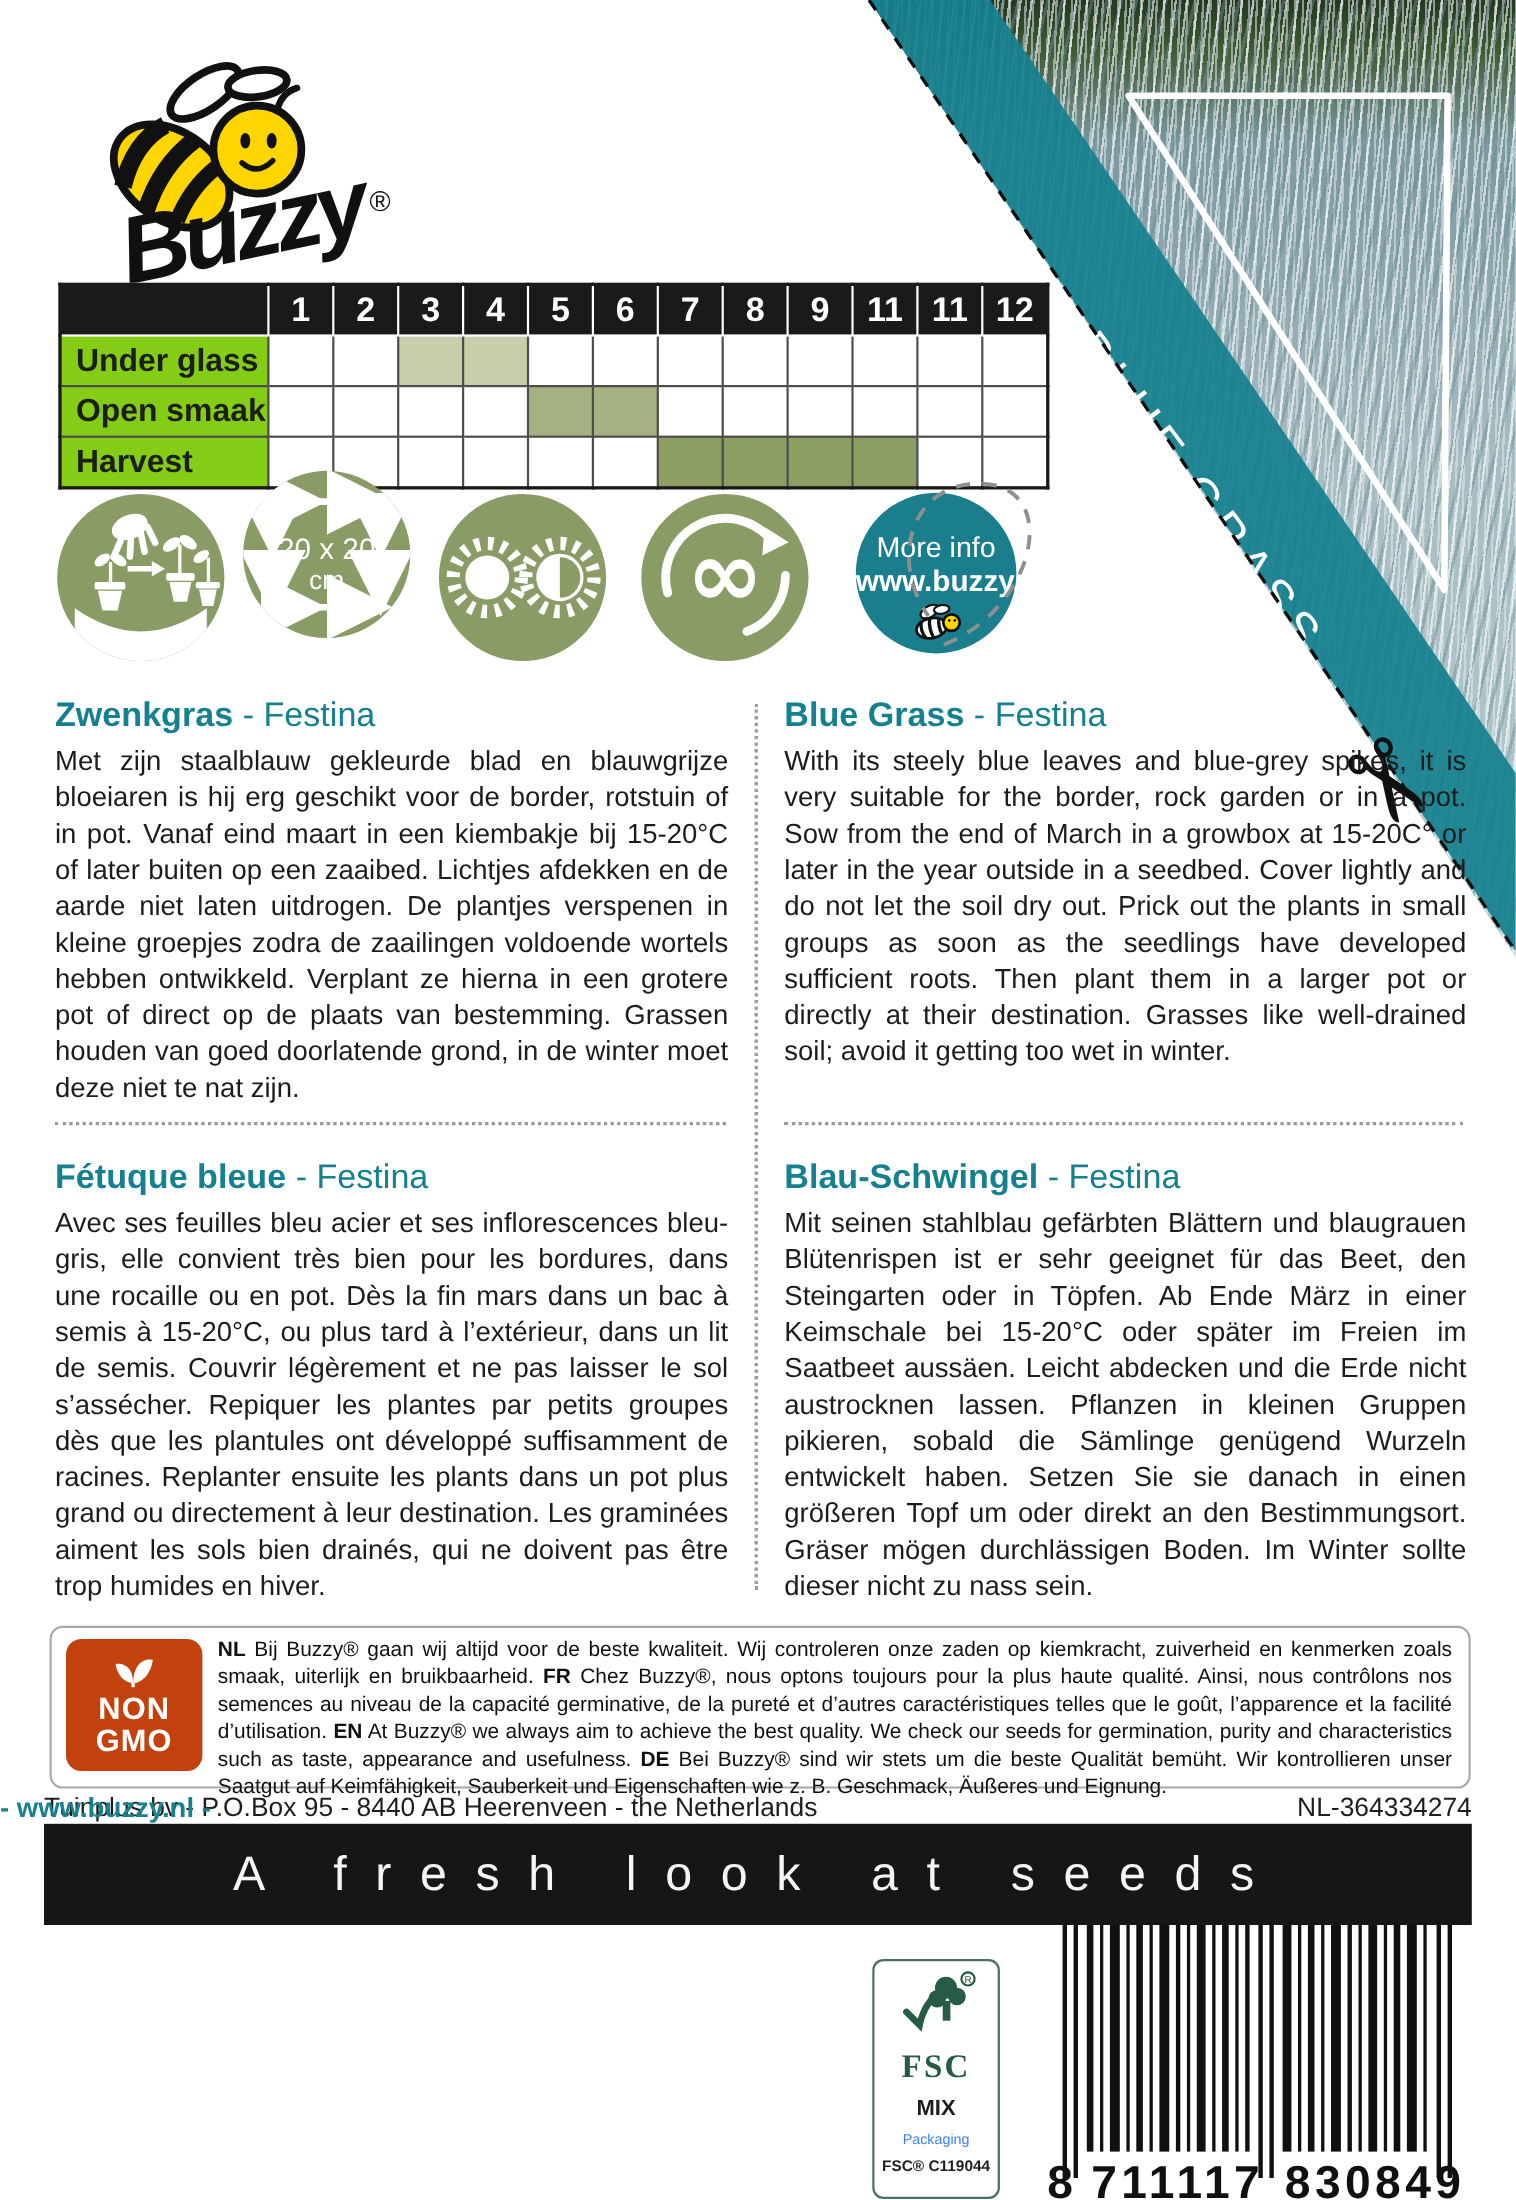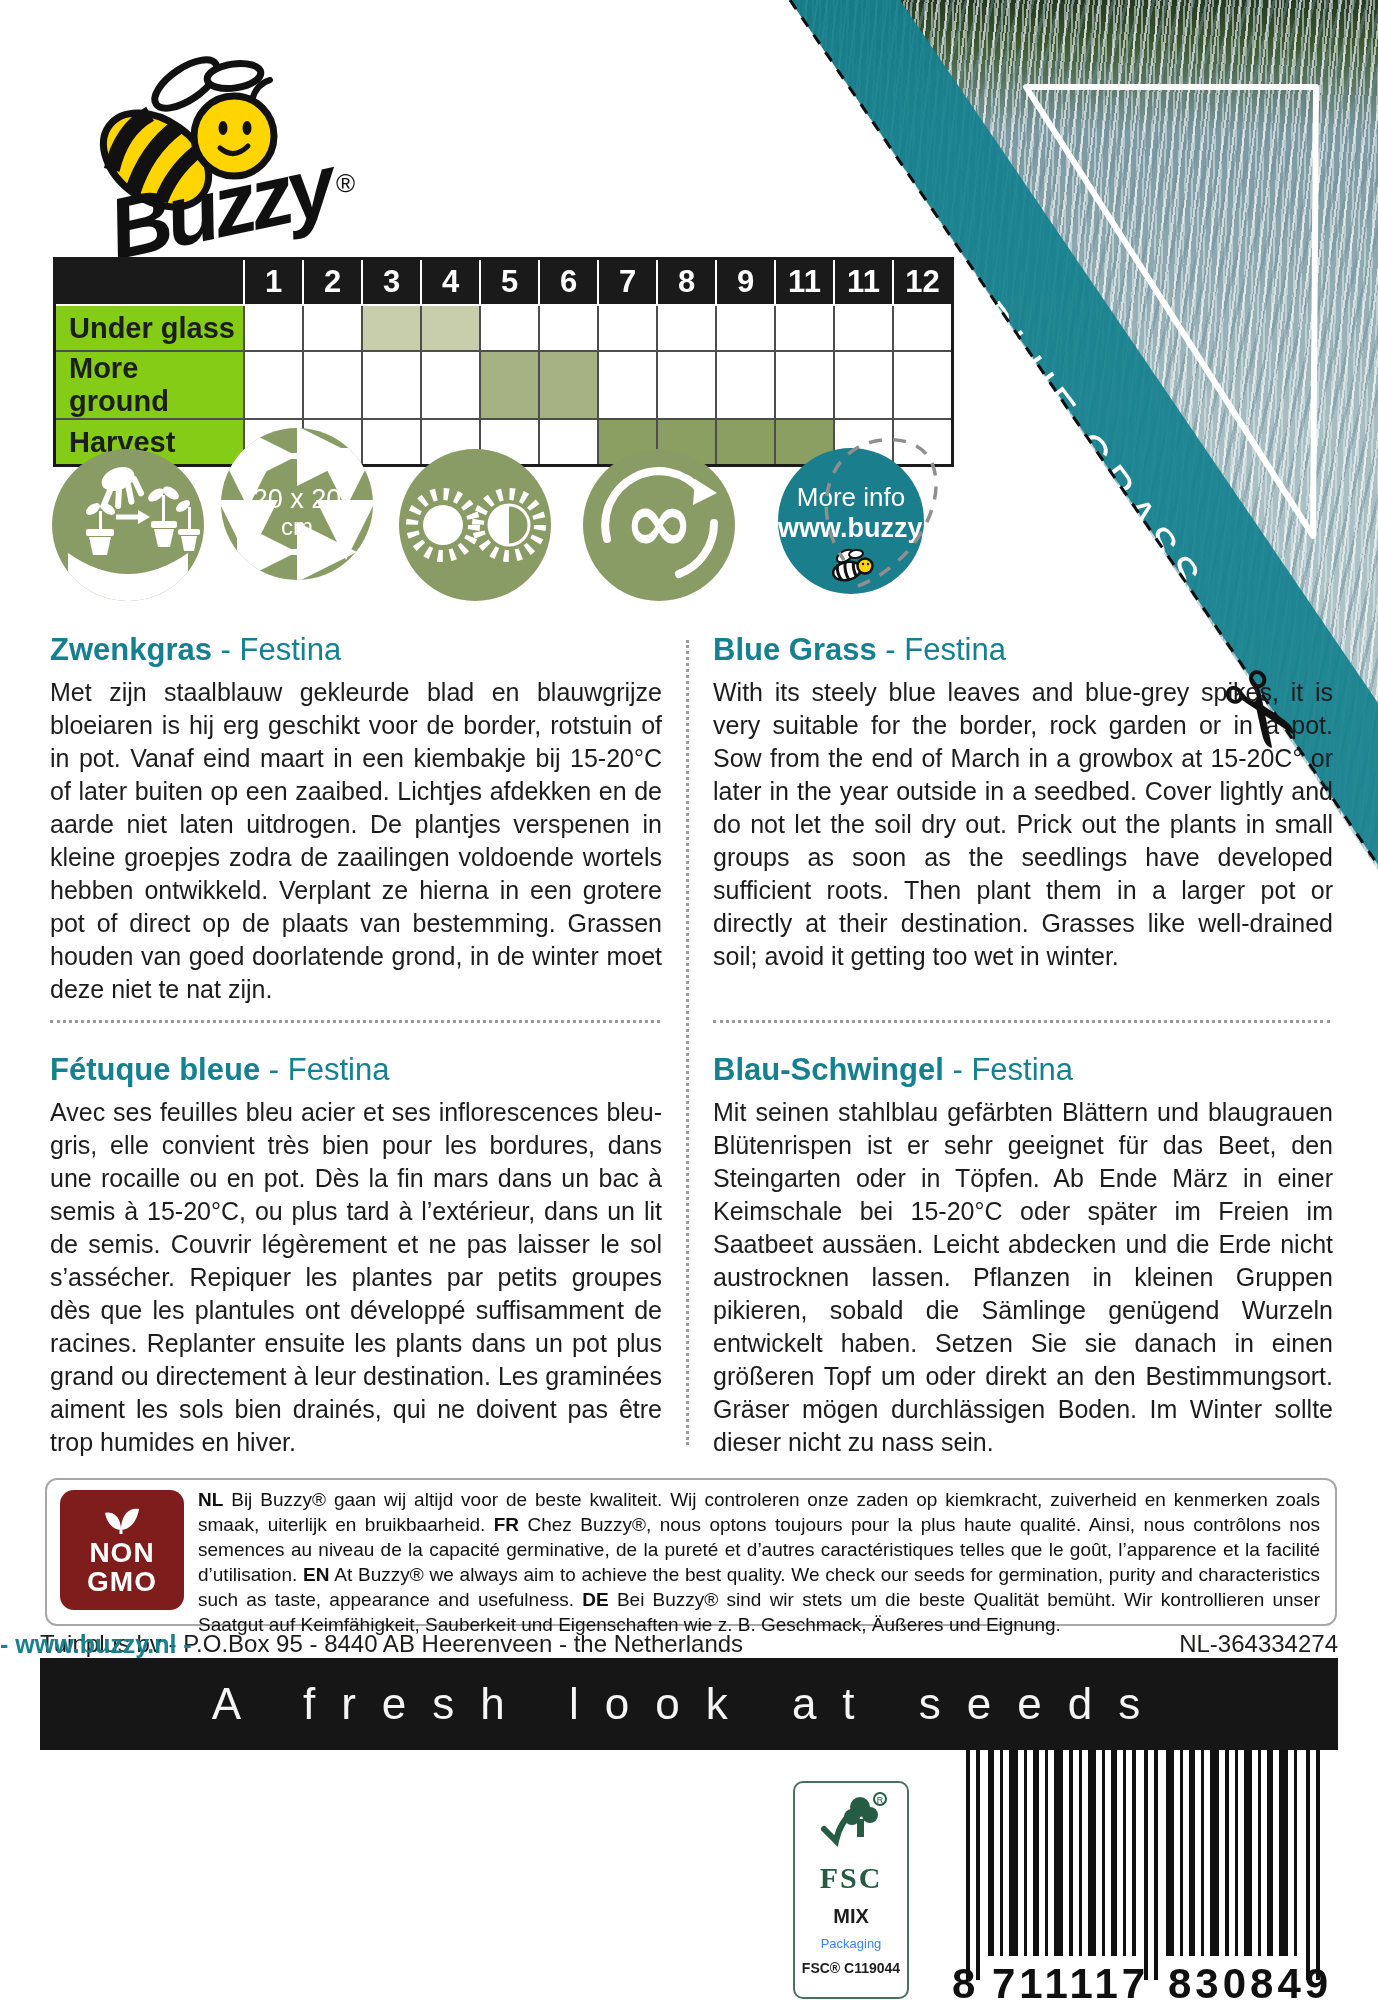--- a/index.html
+++ b/index.html
@@ -54,21 +54,21 @@
   
   .desc{position:absolute;}
   .desc h2{margin:0 0 8px 0;font-size:31px;color:#15808f;font-weight:bold;}
   .desc h2 .variety{font-weight:normal;}
   .desc p{margin:0;font-size:25px;line-height:33px;text-align:justify;color:#1c1c1c;}
   .dot-v{border-left:3px dotted #9a9a9a;width:0;}
   .dot-h{border-top:3px dotted #9a9a9a;height:0;}
 
   
   #quality{left:45px;top:1478px;width:1288px;height:144px;border:2px solid #a8a8a8;border-radius:12px;}
-  #nongmo{left:60px;top:1490px;width:124px;height:120px;background:#7f1d1d;border-radius:14px;
+  #nongmo{left:60px;top:1490px;width:124px;height:120px;background:#c2410c;border-radius:14px;
     color:#fff;text-align:center;z-index:2;}
   #nongmo .t{font-size:28px;font-weight:bold;line-height:29px;letter-spacing:1px;}
   #quality-text{left:198px;top:1487px;width:1122px;font-size:19px;line-height:25px;text-align:justify;color:#101010;}
 
   
   #addr{left:40px;top:1630px;font-size:24px;}
   #site{left:0;top:1630px;width:1378px;text-align:left;font-size:25px;font-weight:bold;color:#19808e;}
   #artno{right:40px;top:1630px;font-size:24px;}
   #banner{left:40px;top:1658px;width:1298px;height:92px;background:#161616;color:#f5f5f5;
     display:flex;align-items:center;justify-content:center;font-size:44px;letter-spacing:26px;white-space:nowrap;}
@@ -145,21 +145,21 @@
         <td></td>
         <td></td>
         <td></td>
         <td></td>
         <td></td>
         <td></td>
         <td></td>
         <td></td>
       </tr>
     <tr>
-        <th>More ground</th>
+        <th>Open smaak</th>
         <td></td>
         <td></td>
         <td></td>
         <td></td>
         <td style="background: rgb(166, 177, 131);"></td>
         <td style="background: rgb(166, 177, 131);"></td>
         <td></td>
         <td></td>
         <td></td>
         <td></td>

